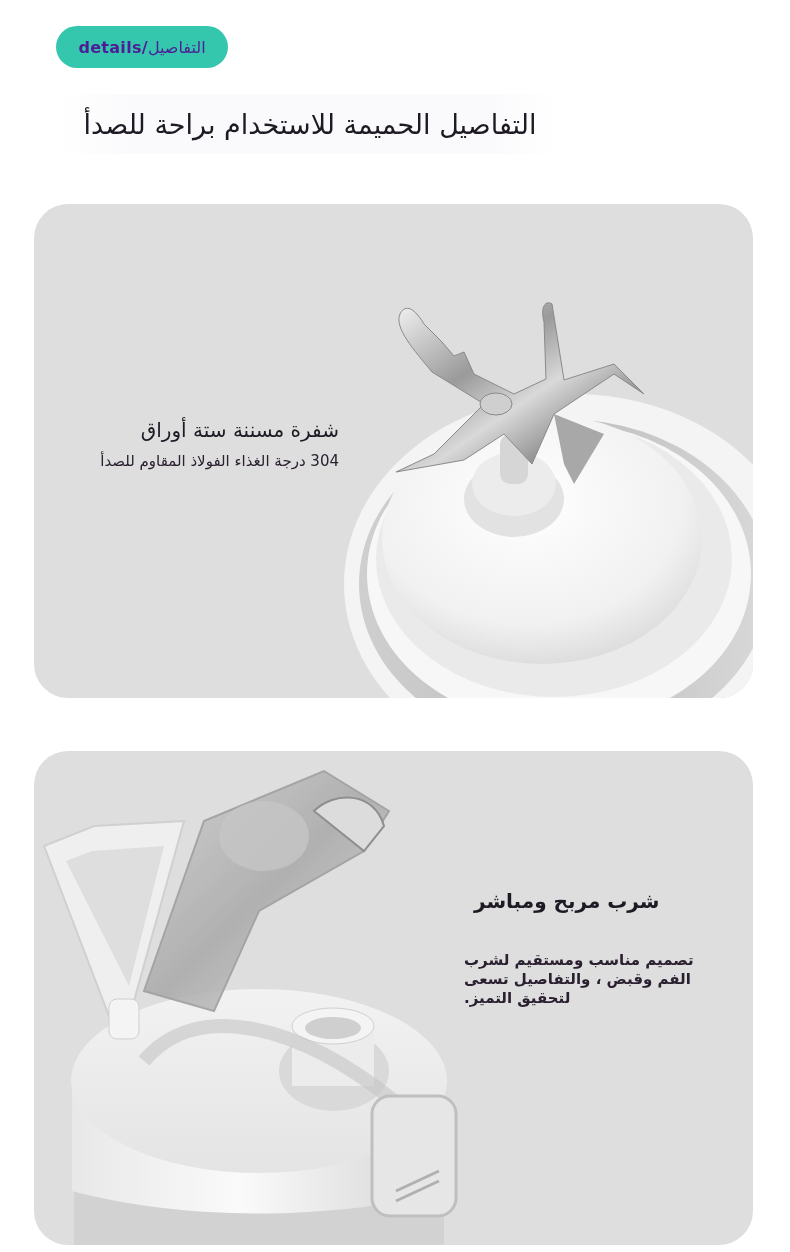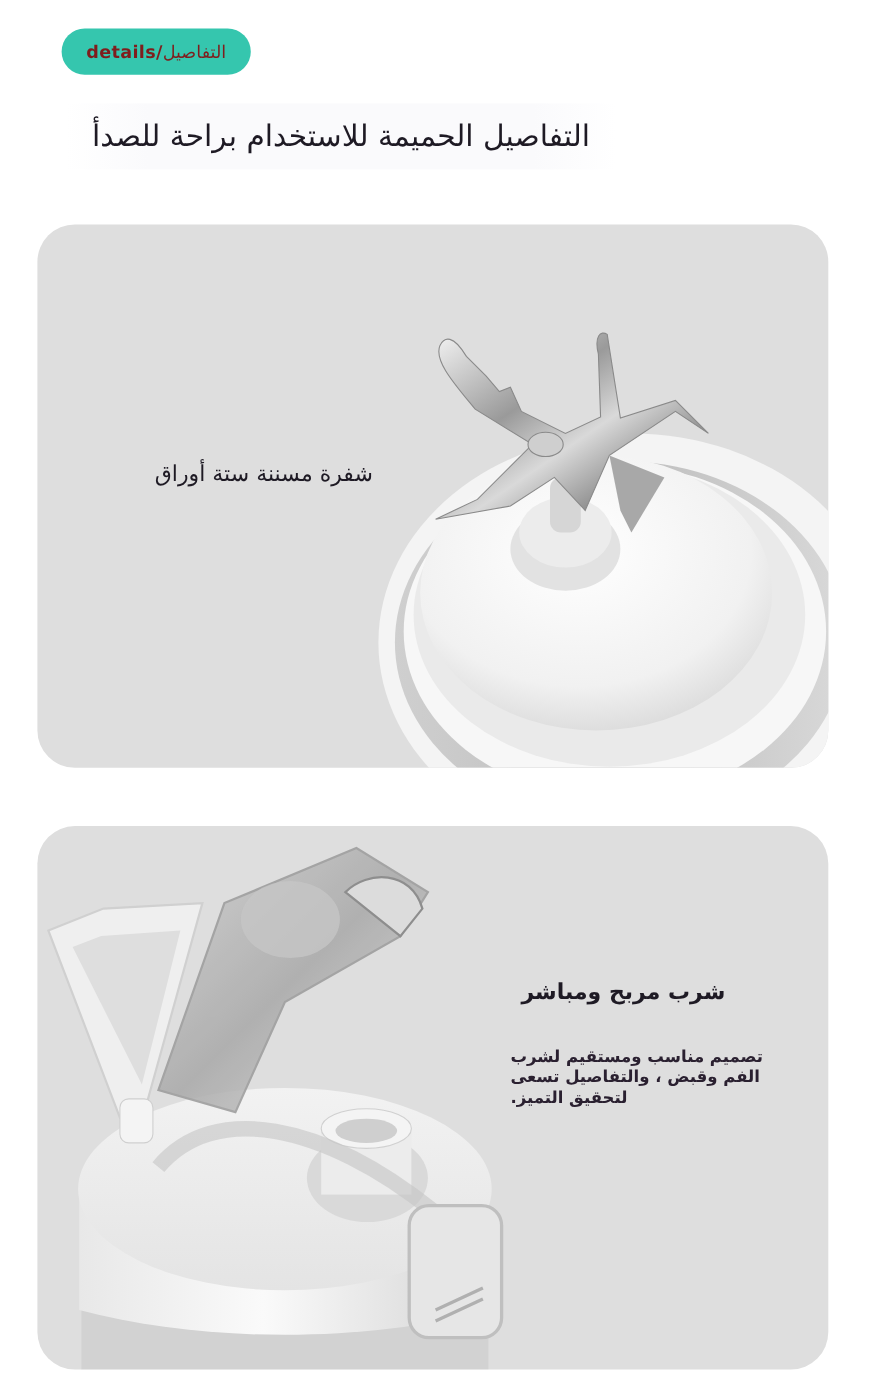--- a/index.html
+++ b/index.html
@@ -1,21 +1,21 @@
 <!DOCTYPE html>
 <html><head>
 <meta charset="utf-8">
 <style>
   * { box-sizing: border-box; margin: 0; padding: 0; }
   html, body { width: 790px; height: 1252px; background: #ffffff; overflow: hidden; }
   body { position: relative; font-family: "DejaVu Sans", sans-serif; color: #1e1a24; }
 
   .pill {
     position: absolute; left: 56px; top: 26px; width: 172px; height: 42px;
-    border-radius: 21px; background: #35c6ae; color: #7f1d1d;
+    border-radius: 21px; background: #35c6ae; color: #4c1d95;
     display: flex; align-items: center; justify-content: center;
     font-size: 16px; font-weight: bold; letter-spacing: 0.3px;
   }
   .pill .ar { font-weight: normal; font-size: 16px; }
 
   .page-title {
     position: absolute; left: 60px; top: 94px; width: 500px; height: 60px;
     display: flex; align-items: center; justify-content: center;
     font-size: 27px; color: #1e1a24; direction: rtl;
     background: linear-gradient(90deg, rgba(250,250,252,0) 0%, #fafafc 15%, #fafafc 85%, rgba(250,250,252,0) 100%);
@@ -44,20 +44,21 @@
 
 <div class="pill">
   <span>details/</span>
   <span class="ar">التفاصيل</span>
 </div>
 
 <div class="page-title">التفاصيل الحميمة للاستخدام براحة للصدأ</div>
 
 <div class="card card1">
   <div class="feature-title">شفرة مسننة ستة أوراق</div>
+  <div class="feature-desc">304 درجة الغذاء الفولاذ المقاوم للصدأ</div>
 
   <svg class="illus" style="left:280px;top:80px" width="440" height="414" viewBox="0 0 440 414">
     <defs>
       <radialGradient id="baseG" cx="0.45" cy="0.35" r="0.7">
         <stop offset="0" stop-color="#ffffff"></stop>
           <stop offset="0.7" stop-color="#f1f1f1"></stop>
           <stop offset="1" stop-color="#d8d8d8"></stop>
       </radialGradient>
       <linearGradient id="steel" x1="0" y1="0" x2="1" y2="1">
         <stop offset="0" stop-color="#f4f4f4"></stop>

